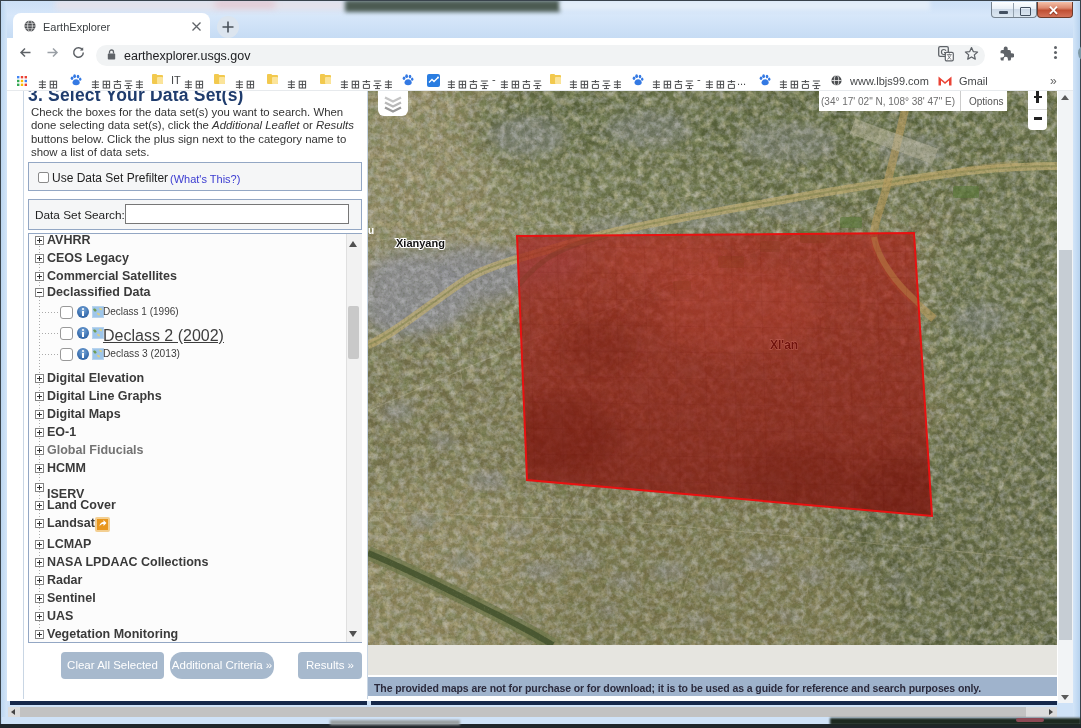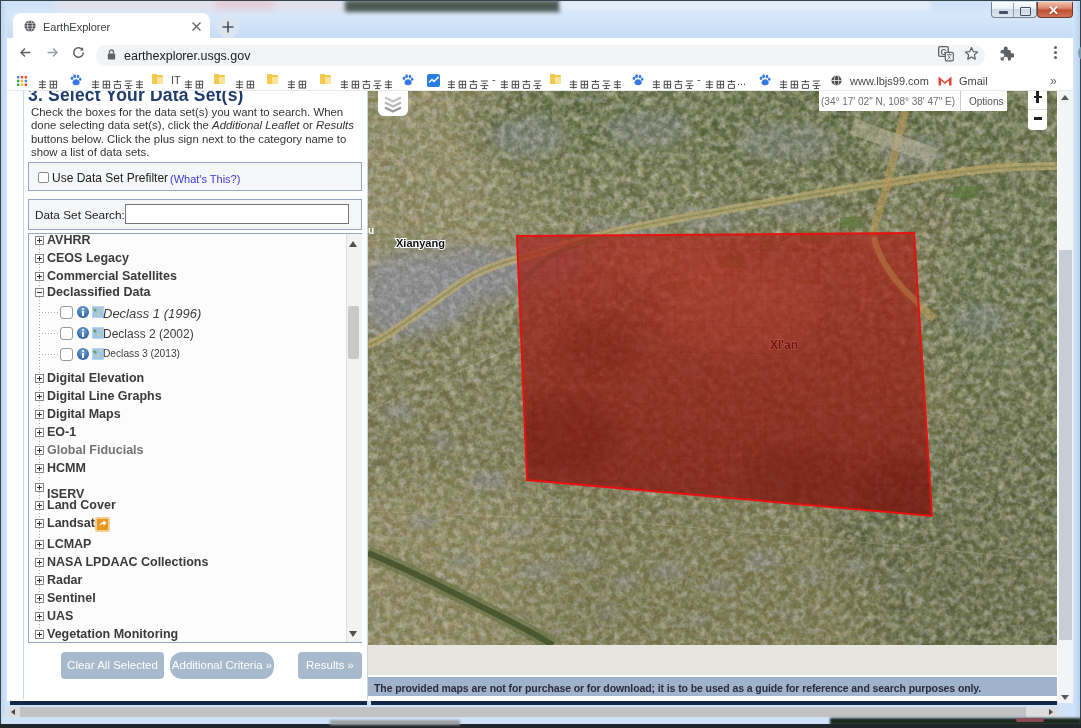--- a/index.html
+++ b/index.html
@@ -371,34 +371,34 @@
 <div class="ab" style="left:77px;top:215px;width:12px;height:12px;border-radius:50%;background:radial-gradient(circle at 50% 35%,#7aa8d8 0%,#3a6fb0 60%,#2c5a96 100%);"></div>
 <div class="ab" style="left:82px;top:217px;width:2px;height:2px;background:#fff;border-radius:50%;"></div>
 <div class="ab" style="left:82px;top:220px;width:2px;height:5px;background:#fff;"></div>
 <svg class="ab" style="left:92px;top:215px;" width="12" height="12" viewBox="0 0 12 12">
           <rect width="12" height="12" fill="#b8d4ee"></rect>
           <rect x="1" y="1" width="10" height="10" fill="#9ec6ea"></rect>
           <path d="M1 3 C2 2 4 2.5 4.5 4 C5 5.5 3 6 2 5 Z" fill="#6f9c55"></path>
           <path d="M7 2 C8.5 1.5 10 2.5 10 4 C9 4.5 7.5 4 7 2 Z" fill="#d8d08a"></path>
           <path d="M5 7 C6.5 6.5 8 7.5 8 9 C7 10 5 9 5 7 Z" fill="#d8d08a"></path>
         </svg>
-<div class="ab" style="left:103px;top:215px;font-size:13px;color:#3d3d3d;font-style:italic;">Declass 1 (1996)</div>
+<div class="ab" style="left:103px;top:215px;font-size:10px;color:#3d3d3d;">Declass 1 (1996)</div>
 <div class="ab" style="left:39px;top:241.5px;width:21px;height:1px;background:repeating-linear-gradient(90deg,#aaa 0 1px,transparent 1px 3px);"></div>
 <div class="ab" style="left:60px;top:235.5px;width:13px;height:13px;background:#fff;border:1px solid #999;border-radius:3px;box-sizing:border-box;"></div>
 <div class="ab" style="left:77px;top:236px;width:12px;height:12px;border-radius:50%;background:radial-gradient(circle at 50% 35%,#7aa8d8 0%,#3a6fb0 60%,#2c5a96 100%);"></div>
 <div class="ab" style="left:82px;top:238px;width:2px;height:2px;background:#fff;border-radius:50%;"></div>
 <div class="ab" style="left:82px;top:241px;width:2px;height:5px;background:#fff;"></div>
 <svg class="ab" style="left:92px;top:236px;" width="12" height="12" viewBox="0 0 12 12">
           <rect width="12" height="12" fill="#b8d4ee"></rect>
           <rect x="1" y="1" width="10" height="10" fill="#9ec6ea"></rect>
           <path d="M1 3 C2 2 4 2.5 4.5 4 C5 5.5 3 6 2 5 Z" fill="#6f9c55"></path>
           <path d="M7 2 C8.5 1.5 10 2.5 10 4 C9 4.5 7.5 4 7 2 Z" fill="#d8d08a"></path>
           <path d="M5 7 C6.5 6.5 8 7.5 8 9 C7 10 5 9 5 7 Z" fill="#d8d08a"></path>
         </svg>
-<div class="ab" style="left:103px;top:236px;font-size:12px;color:#3d3d3d;">Declass 2 (2002)</div>
+<div class="ab" style="left:103px;top:236px;font-size:16px;color:#3d3d3d;text-decoration:underline;">Declass 2 (2002)</div>
 <div class="ab" style="left:39px;top:262.5px;width:21px;height:1px;background:repeating-linear-gradient(90deg,#aaa 0 1px,transparent 1px 3px);"></div>
 <div class="ab" style="left:60px;top:256.5px;width:13px;height:13px;background:#fff;border:1px solid #999;border-radius:3px;box-sizing:border-box;"></div>
 <div class="ab" style="left:77px;top:257px;width:12px;height:12px;border-radius:50%;background:radial-gradient(circle at 50% 35%,#7aa8d8 0%,#3a6fb0 60%,#2c5a96 100%);"></div>
 <div class="ab" style="left:82px;top:259px;width:2px;height:2px;background:#fff;border-radius:50%;"></div>
 <div class="ab" style="left:82px;top:262px;width:2px;height:5px;background:#fff;"></div>
 <svg class="ab" style="left:92px;top:257px;" width="12" height="12" viewBox="0 0 12 12">
           <rect width="12" height="12" fill="#b8d4ee"></rect>
           <rect x="1" y="1" width="10" height="10" fill="#9ec6ea"></rect>
           <path d="M1 3 C2 2 4 2.5 4.5 4 C5 5.5 3 6 2 5 Z" fill="#6f9c55"></path>
           <path d="M7 2 C8.5 1.5 10 2.5 10 4 C9 4.5 7.5 4 7 2 Z" fill="#d8d08a"></path>

